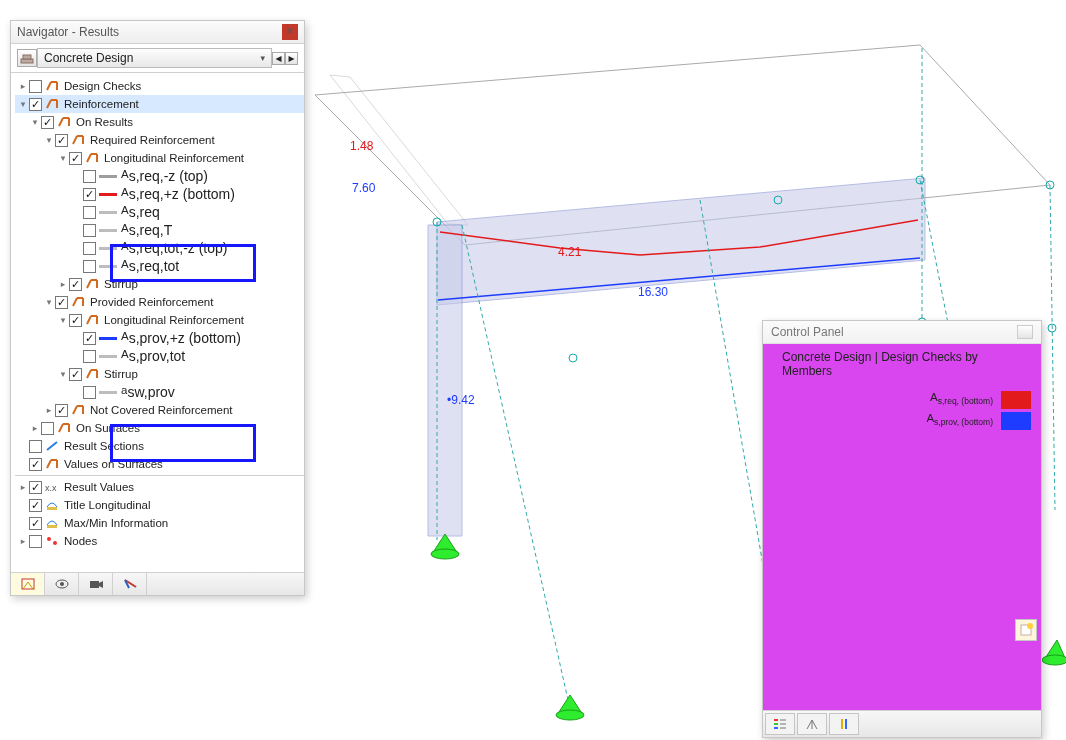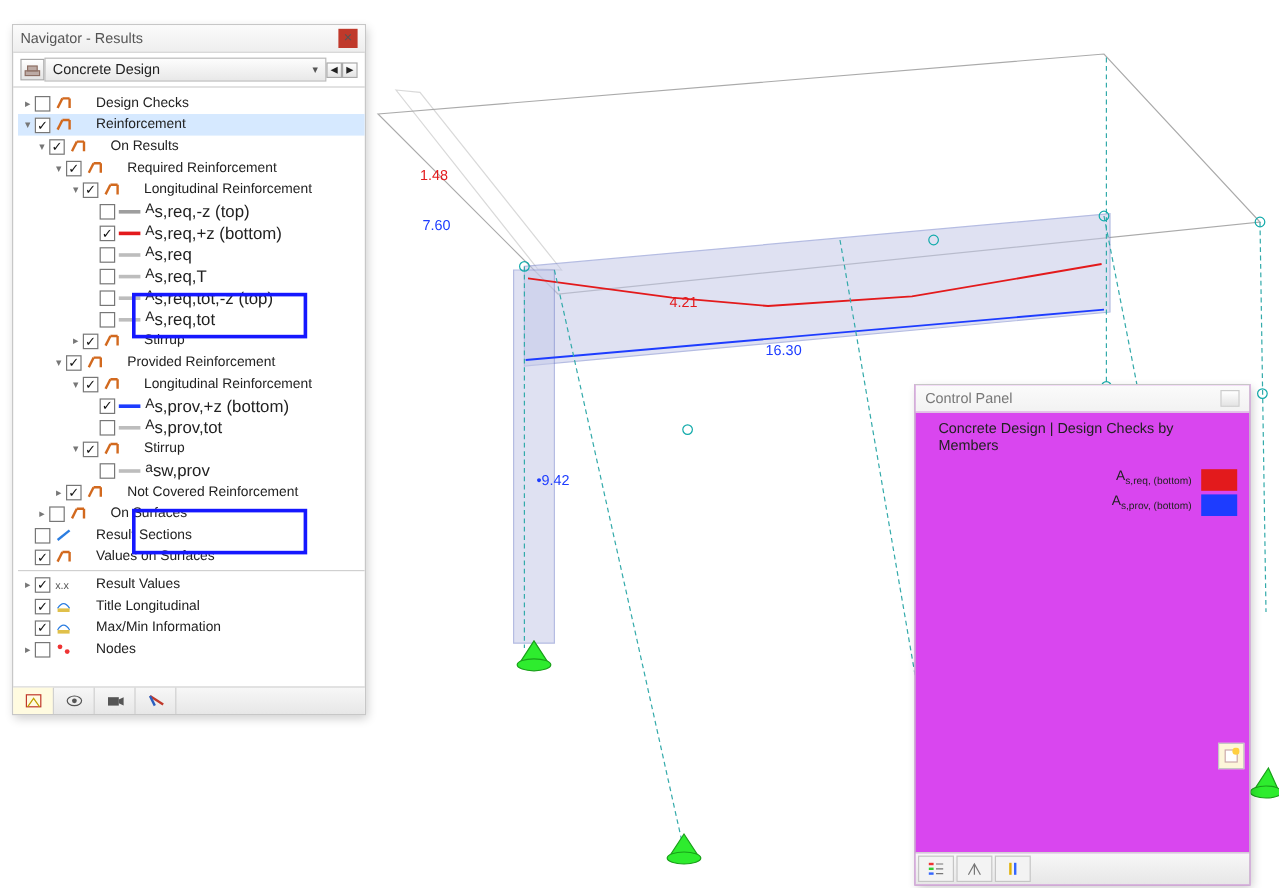--- a/index.html
+++ b/index.html
@@ -61,22 +61,22 @@
     white-space: nowrap;
   }
   .row.selected { background: #d6e9ff; }
   .tw { width: 12px; text-align: center; color: #777; font-size: 9px;
         display: inline-block; }
   .cb { width: 13px; height: 13px; border: 1px solid #777;
         margin-right: 3px; display: inline-flex;
         align-items: center; justify-content: center;
         font-size: 11px; background:#fff; color:#111; }
   .cb.checked::before { content: "✓"; }
-  .ic { width: 15px; height: 14px; margin-right: 20px;
-        display: inline-flex; align-items: center; justify-content: center;
+  .ic { width: 15px; height: 14px; margin-right: 4px;
+        display: inline-flex; align-items: center; 
         font-size: 10px; color: #d2691e;}
   .ic svg { display: block; }
   .swatch { width: 18px; height: 3px; margin-right: 4px; background:#666;}
   .lbl { font-size: 11.5px; }
   .lbl sub { font-size: 14px; vertical-align: sub; }
   .d0 { padding-left: 2px; }
   .d1 { padding-left: 14px; }
   .d2 { padding-left: 28px; }
   .d3 { padding-left: 42px; }
   .d4 { padding-left: 56px; }

